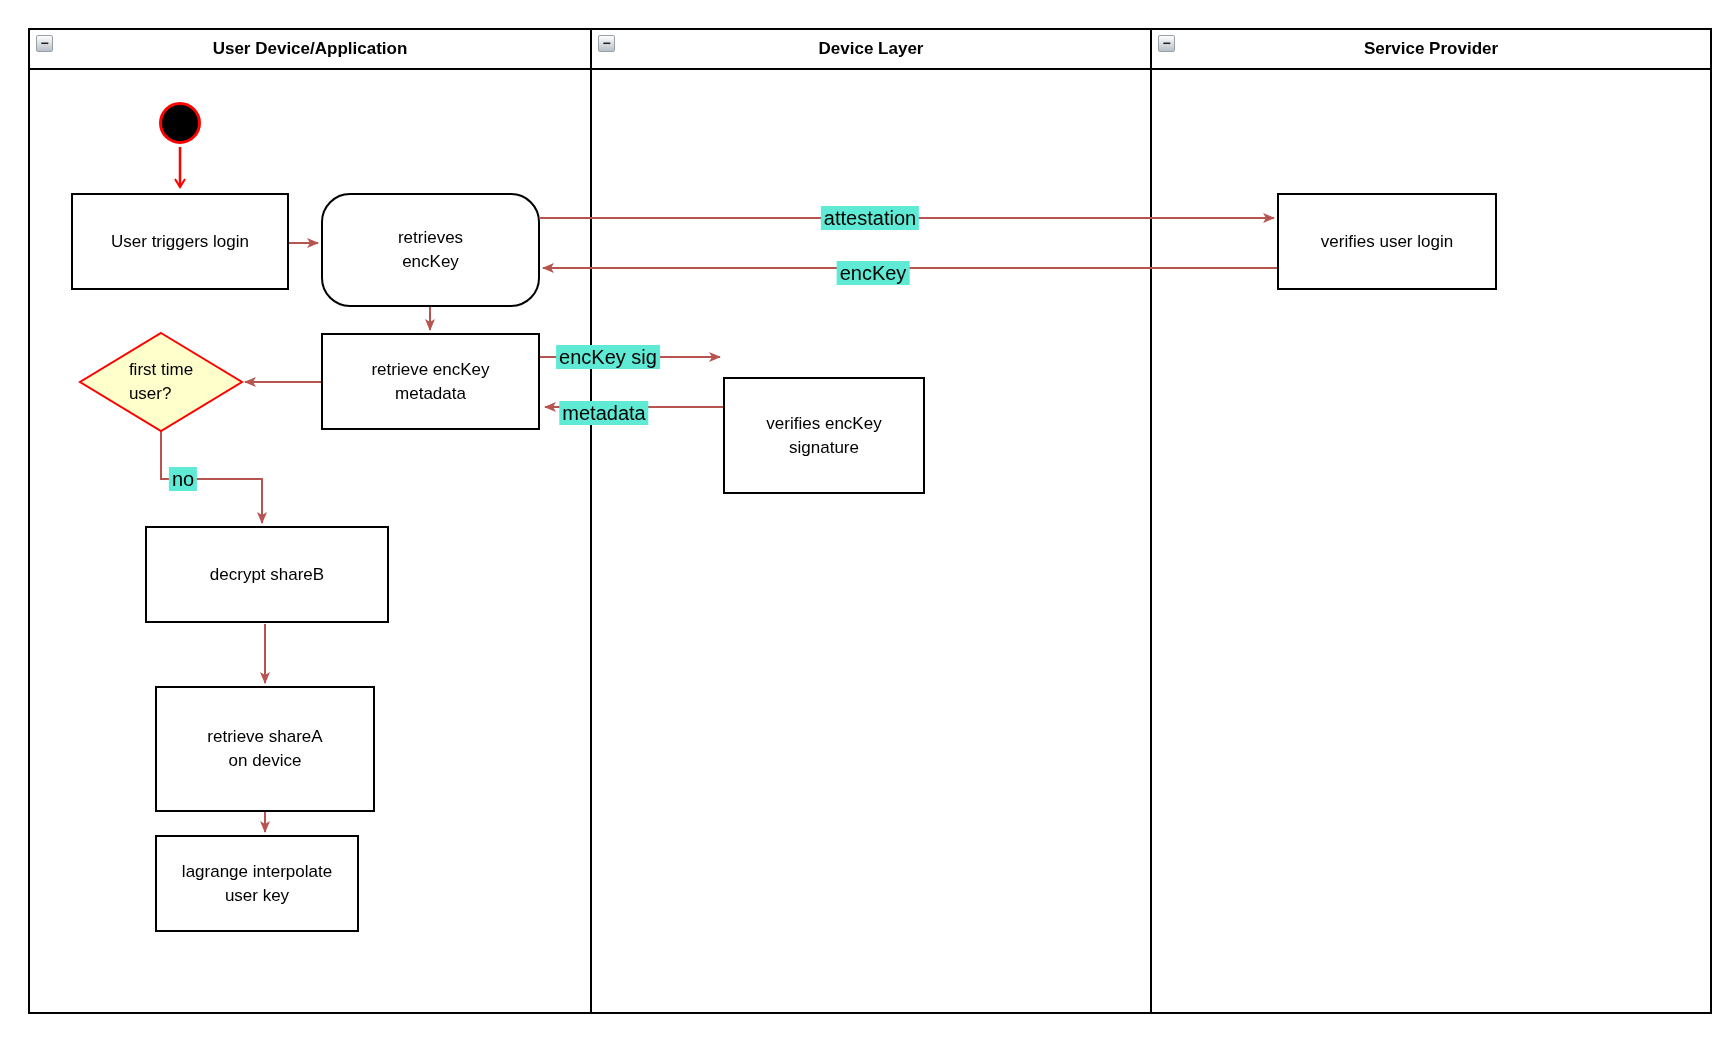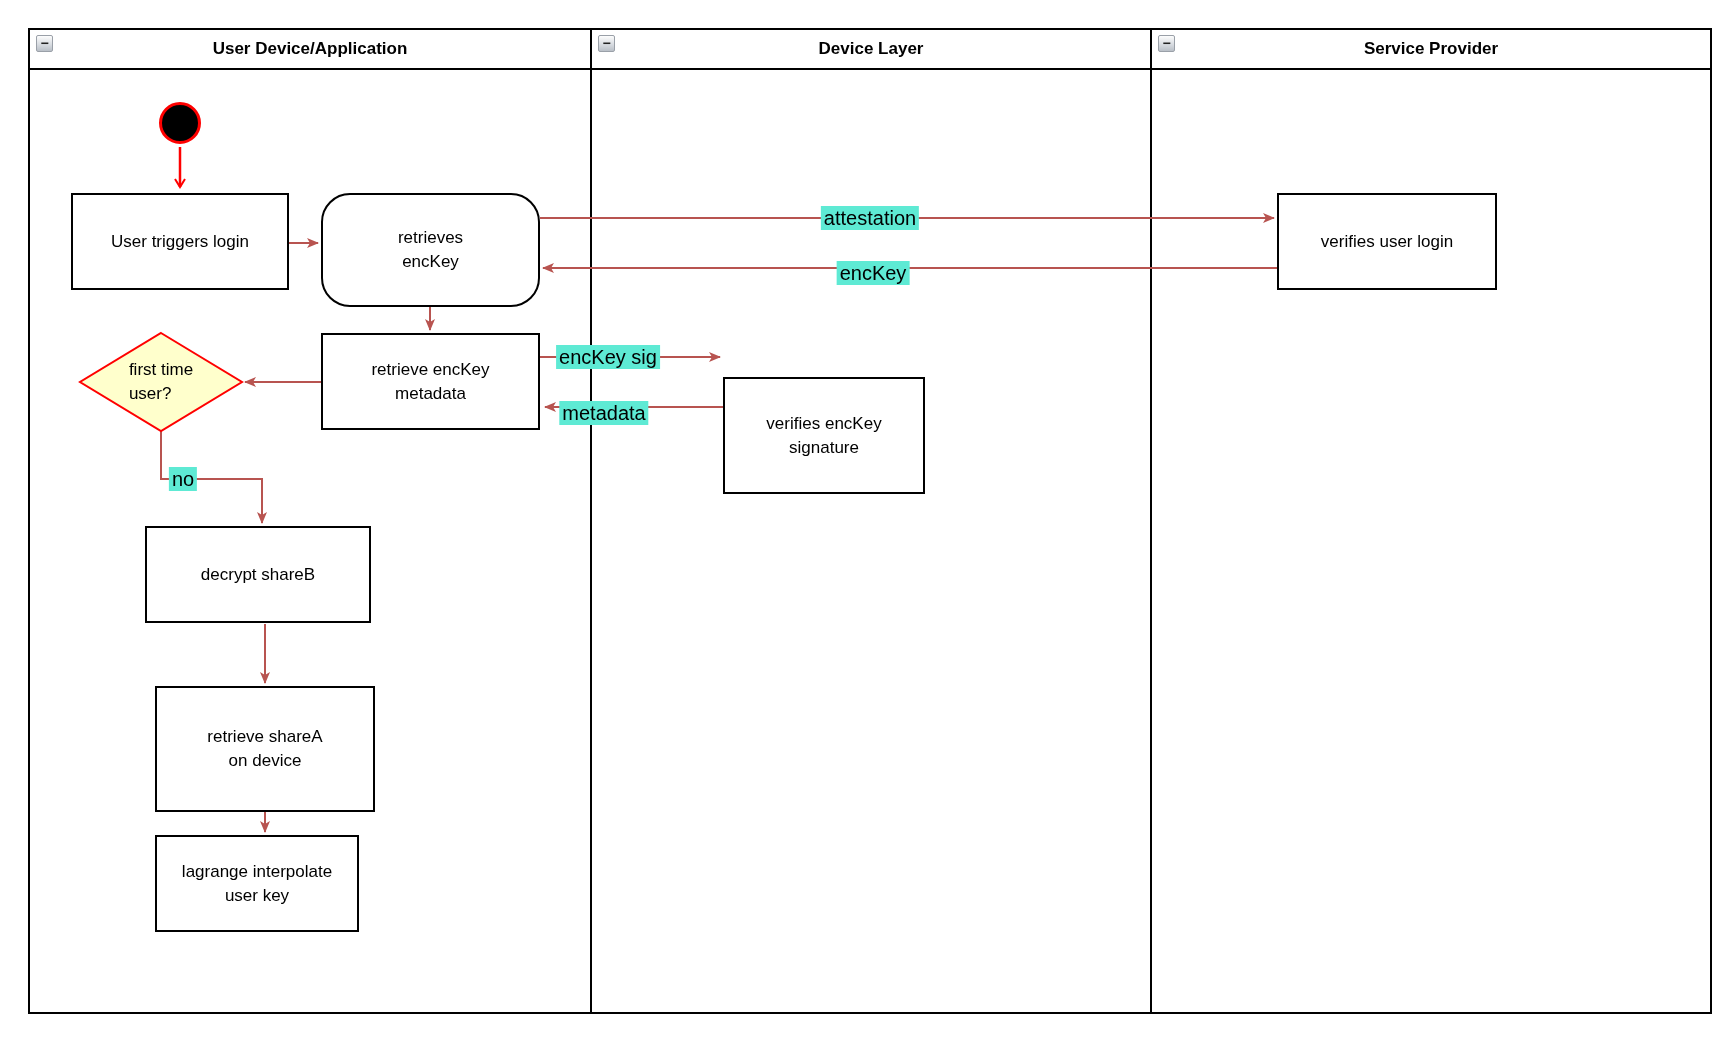--- a/index.html
+++ b/index.html
@@ -115,21 +115,21 @@
 
 <div class="node" style="left:321px;top:193px;width:219px;height:114px;border-radius:29px;">retrieves
 encKey</div>
 
 <div class="node" style="left:321px;top:333px;width:219px;height:97px;">retrieve encKey
 metadata</div>
 
 <div class="decision-label">first time
 user?</div>
 
-<div class="node" style="left:145px;top:526px;width:226px;height:97px;">decrypt shareB</div>
+<div class="node" style="left:145px;top:526px;width:244px;height:97px;">decrypt shareB</div>
 
 <div class="node" style="left:155px;top:686px;width:220px;height:126px;">retrieve shareA
 on device</div>
 
 <div class="node" style="left:155px;top:835px;width:204px;height:97px;">lagrange interpolate
 user key</div>
 
 <div class="node" style="left:723px;top:333px;width:202px;height:117px;margin-top:44px;">verifies encKey
 signature</div>
 

